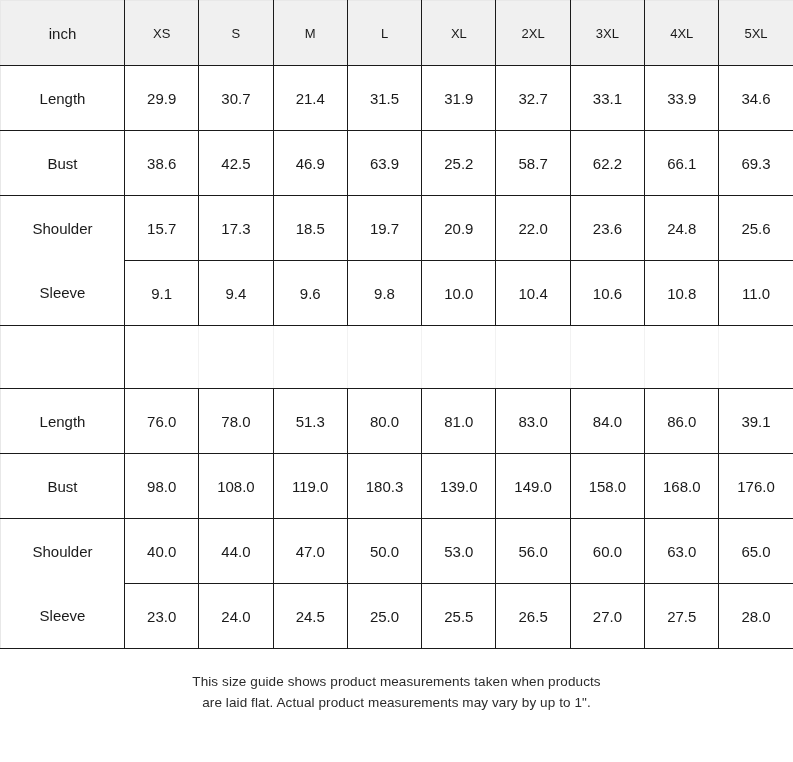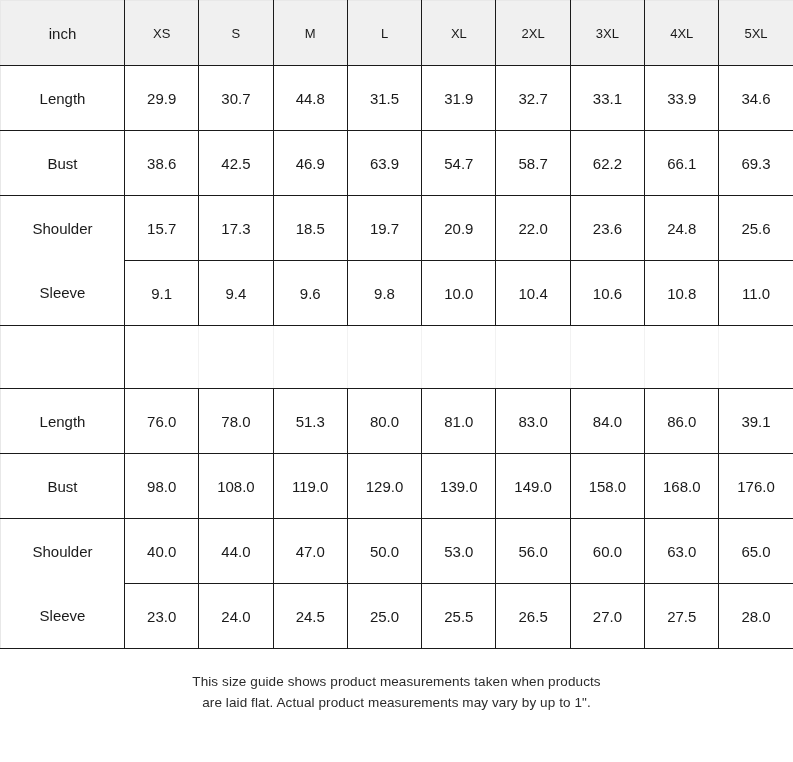--- a/index.html
+++ b/index.html
@@ -140,36 +140,36 @@
         <th>2XL</th>
         <th>3XL</th>
         <th>4XL</th>
         <th>5XL</th>
       </tr>
 
       <tr class="data-row">
         <td class="row-label">Length</td>
         <td>29.9</td>
         <td>30.7</td>
-        <td>44.8</td>
+        <td>21.4</td>
         <td>31.5</td>
         <td>31.9</td>
         <td>32.7</td>
         <td>33.1</td>
         <td>33.9</td>
         <td>34.6</td>
       </tr>
 
       <tr class="data-row">
         <td class="row-label">Bust</td>
         <td>38.6</td>
         <td>42.5</td>
         <td>46.9</td>
         <td>63.9</td>
-        <td>54.7</td>
+        <td>25.2</td>
         <td>58.7</td>
         <td>62.2</td>
         <td>66.1</td>
         <td>69.3</td>
       </tr>
 
       <tr class="data-row pair-top">
         <td class="row-label no-bottom">Shoulder</td>
         <td>15.7</td>
         <td>17.3</td>
@@ -220,21 +220,21 @@
         <td>84.0</td>
         <td>86.0</td>
         <td>39.1</td>
       </tr>
 
       <tr class="data-row">
         <td class="row-label">Bust</td>
         <td>98.0</td>
         <td>108.0</td>
         <td>119.0</td>
-        <td>129.0</td>
+        <td>180.3</td>
         <td>139.0</td>
         <td>149.0</td>
         <td>158.0</td>
         <td>168.0</td>
         <td>176.0</td>
       </tr>
 
       <tr class="data-row pair-top">
         <td class="row-label no-bottom">Shoulder</td>
         <td>40.0</td>

